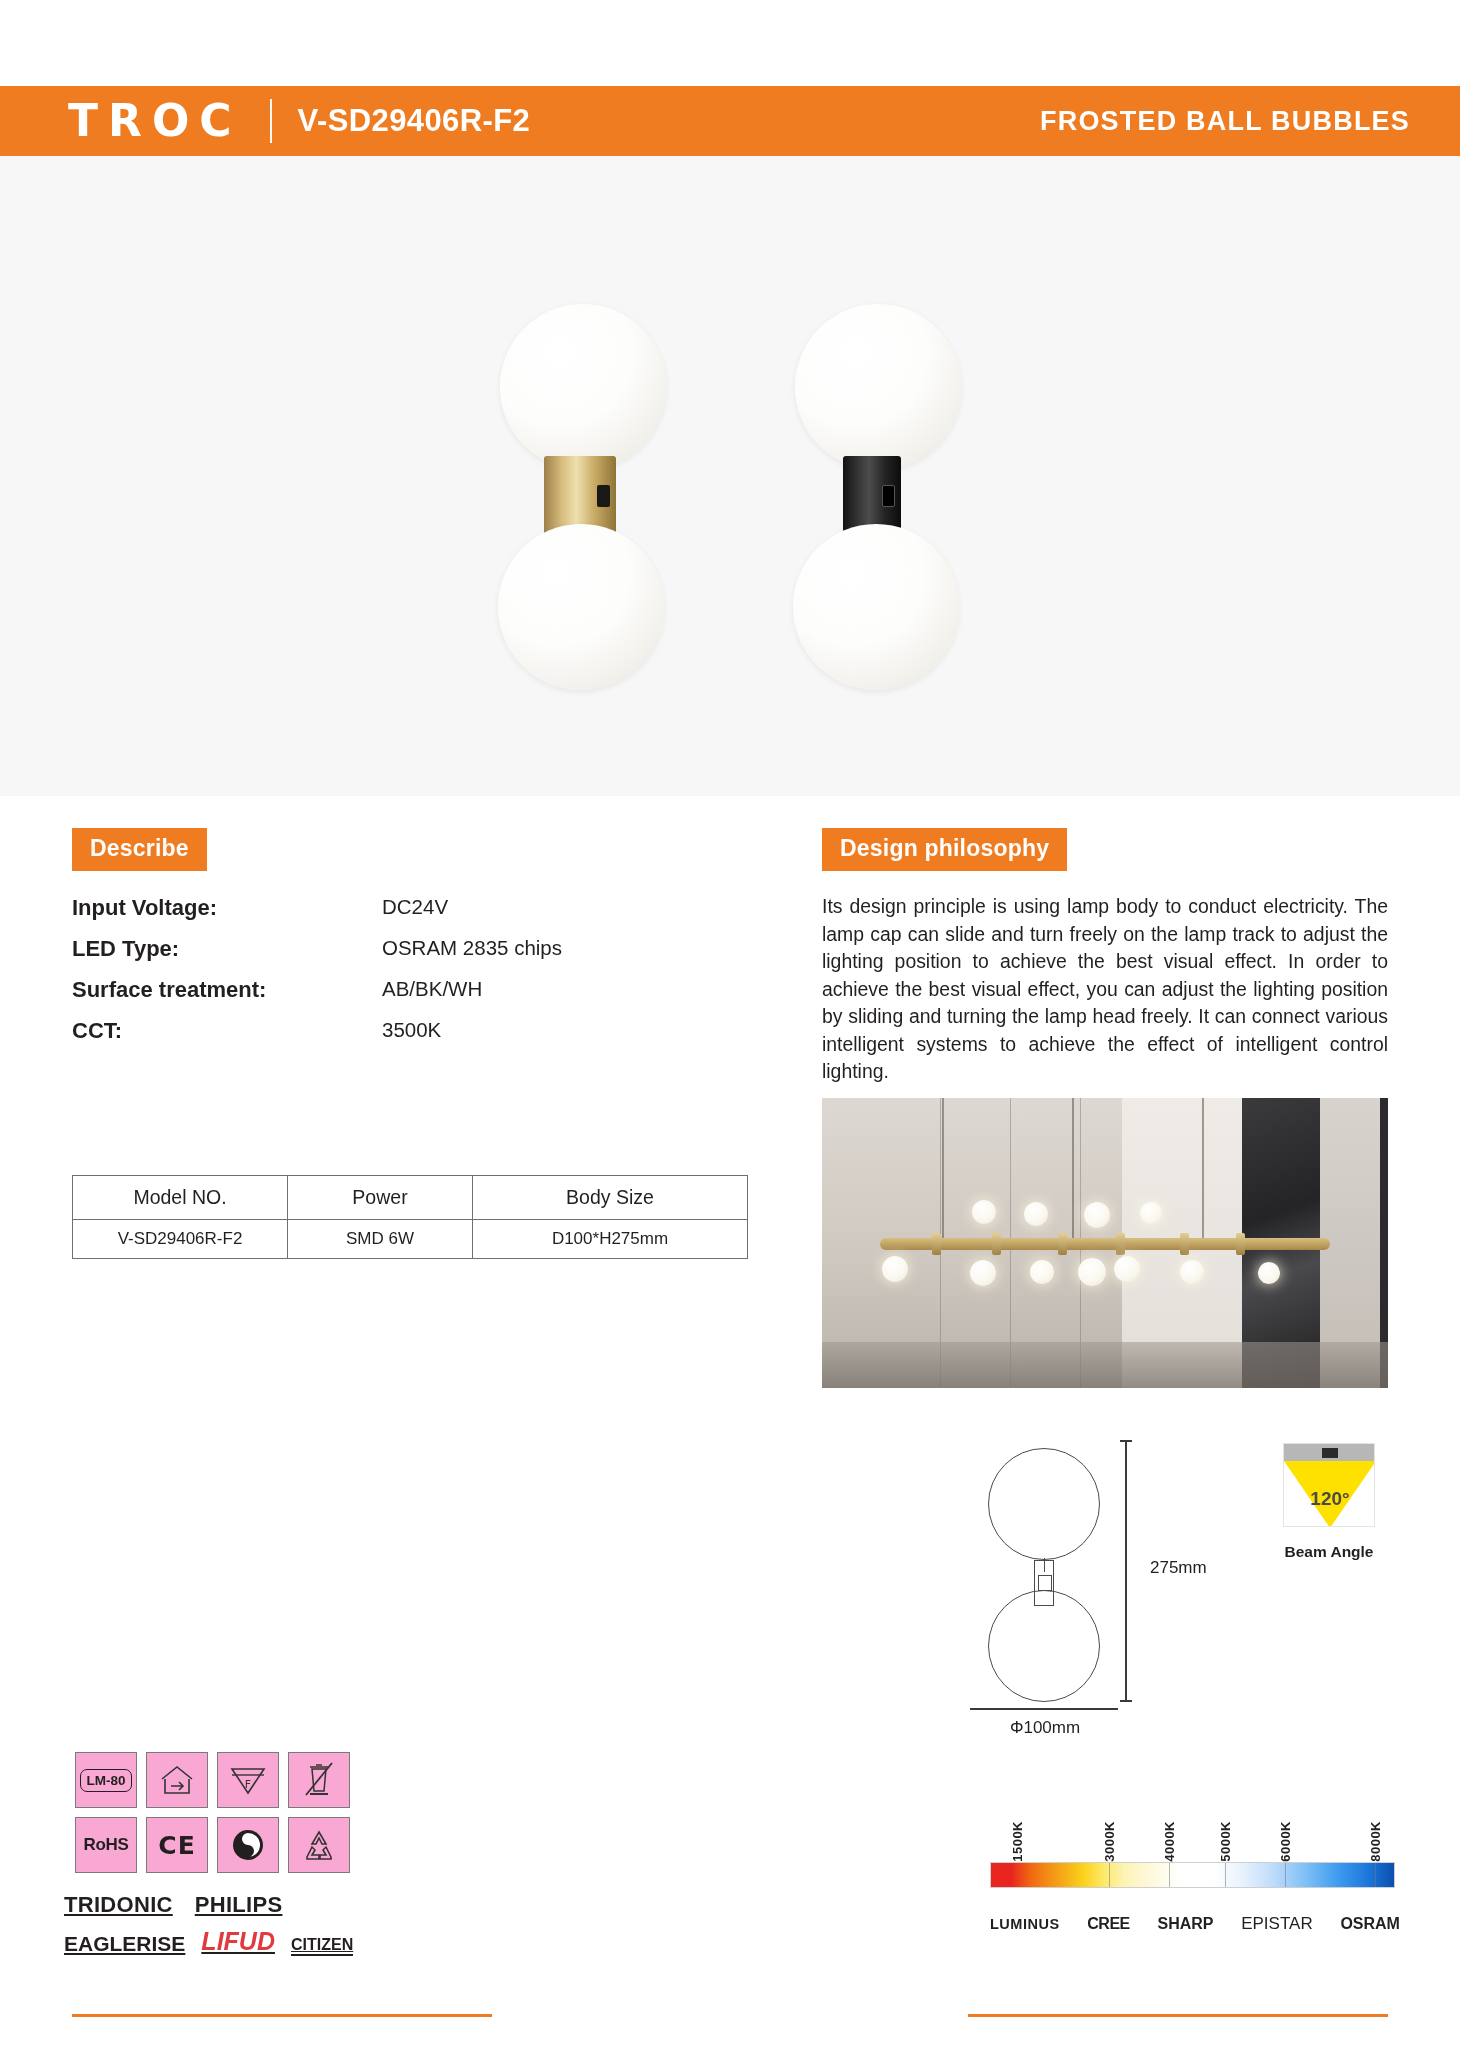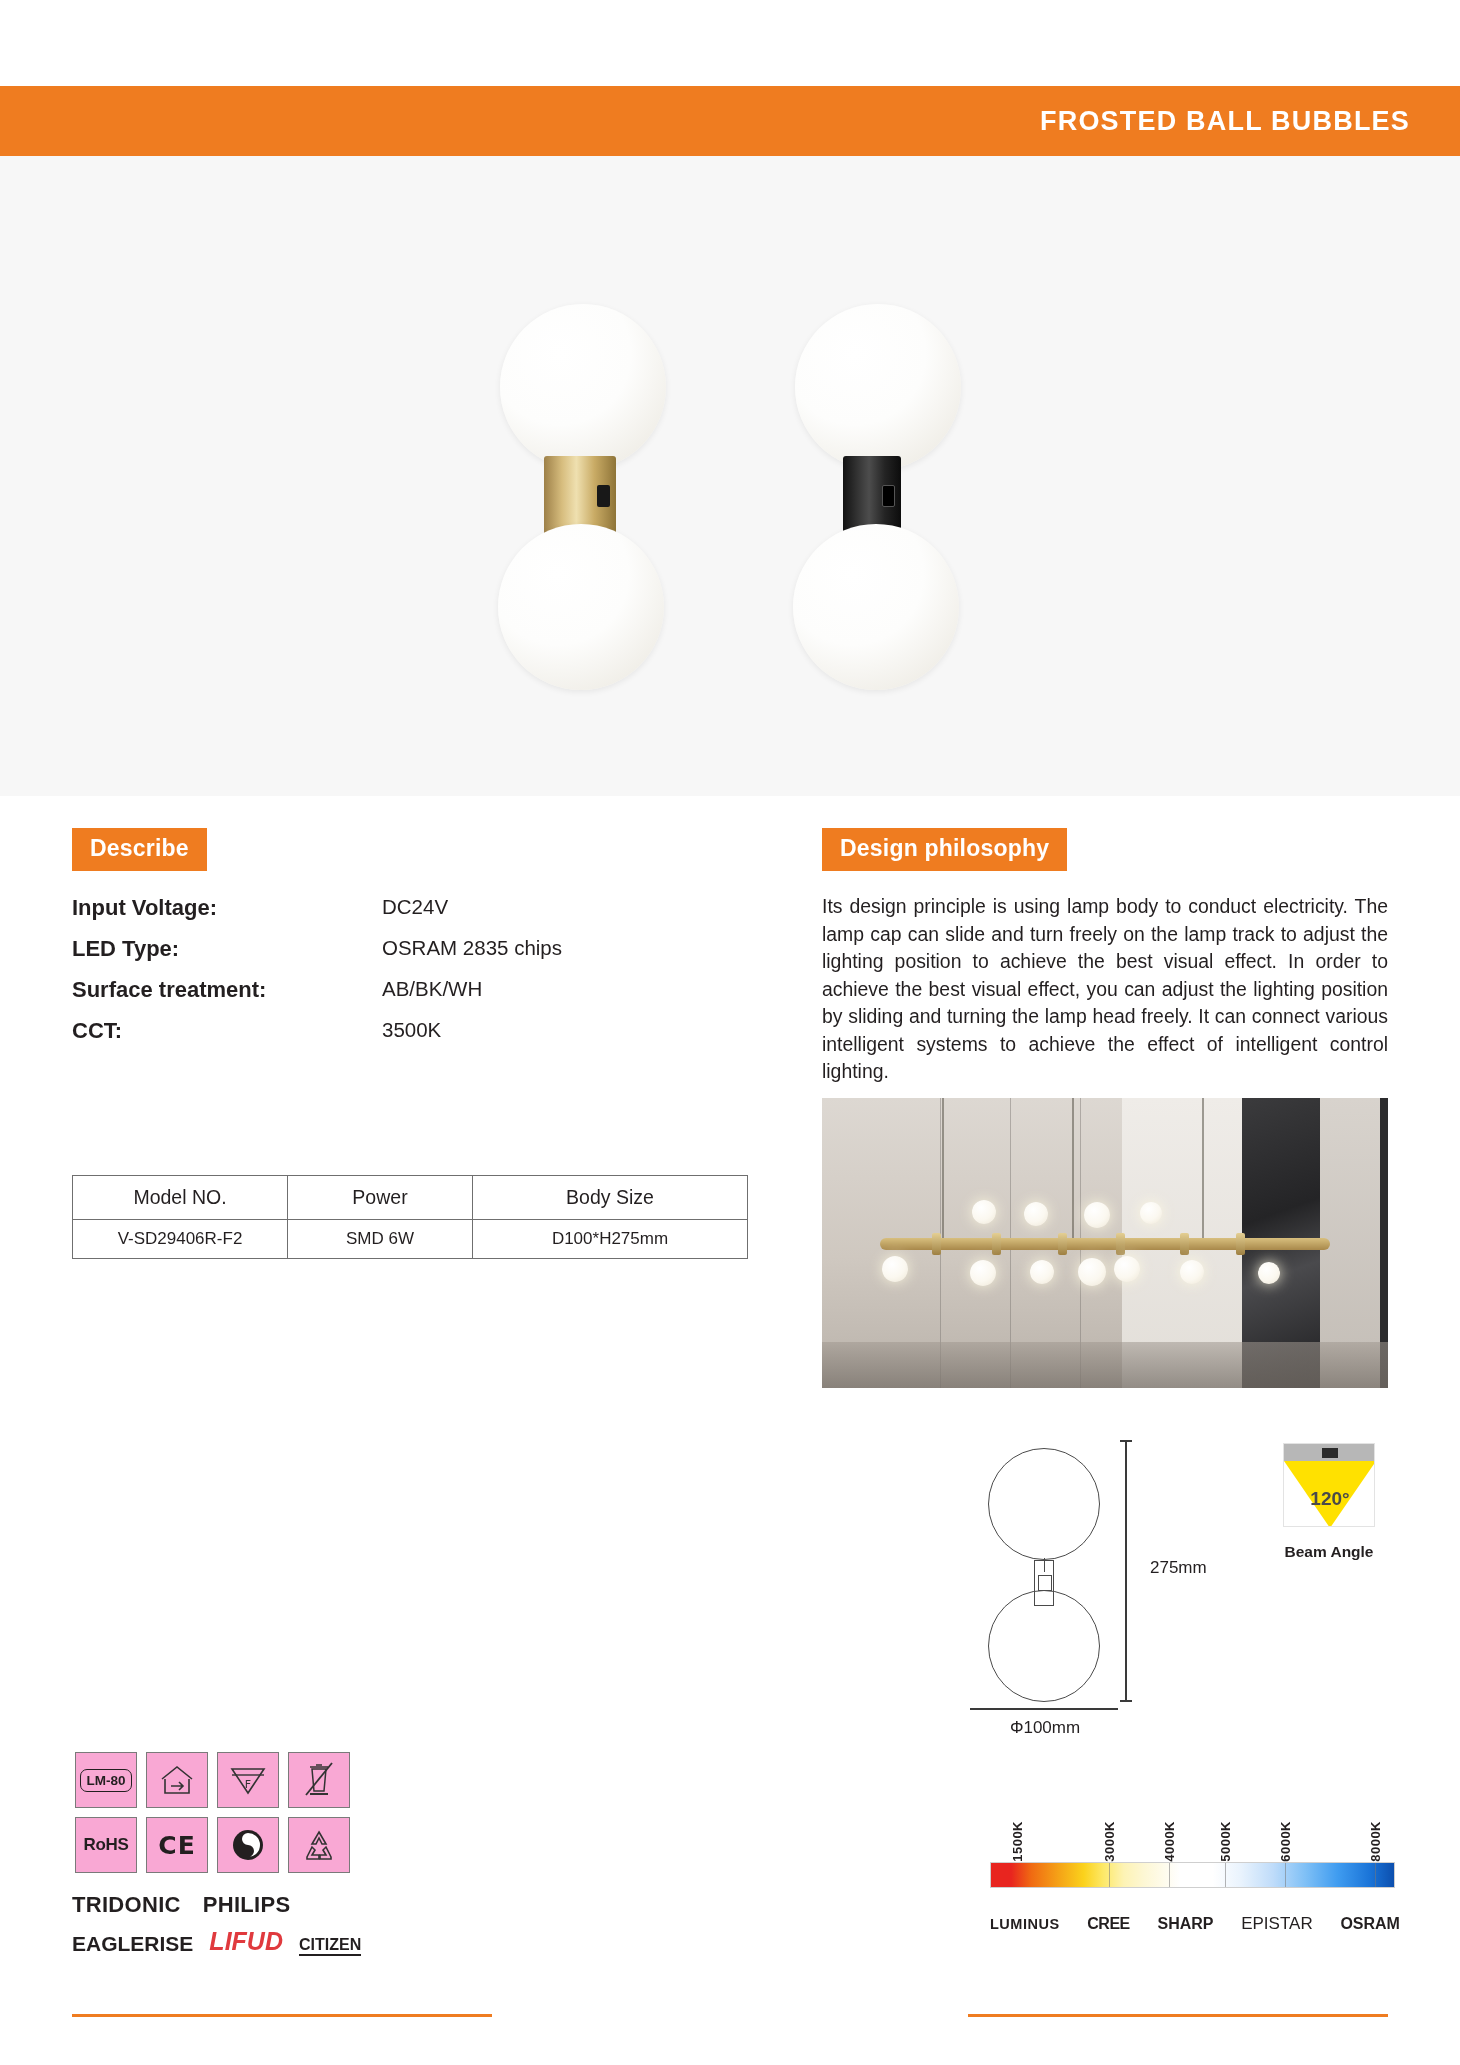--- a/index.html
+++ b/index.html
@@ -271,21 +271,21 @@
     display: flex; align-items: center; justify-content: center;
     background: #f9a8d4;
   }
   .cert-lm80 {
     font-size: 13.5px; font-weight: bold; color: #231f20;
     border: 1.6px solid #231f20; border-radius: 7px;
     padding: 3px 5px;
   }
   .cert-rohs { font-size: 17px; font-weight: bold; letter-spacing: -.3px; }
   .cert-ce { font-size: 25px; font-weight: bold; letter-spacing: 1px; font-family: "DejaVu Sans", sans-serif;}
-  .brandlist { position: absolute; left: 72px; top: 1892px; width: 420px; }
+  .brandlist { position: absolute; left: 64px; top: 1892px; width: 420px; text-decoration: underline; }
   .brand-row1 {
     display: flex; align-items: baseline; gap: 22px;
     font-size: 22px; font-weight: bold; letter-spacing: .3px; color: #231f20;
   }
   .brand-row2 {
     display: flex; align-items: flex-end; gap: 16px; margin-top: 9px;
   }
   .b-eagle { font-size: 21px; font-weight: bold; color: #231f20; }
   .b-lifud { font-size: 25px; font-weight: bold; color: #e03a3e; font-style: italic; }
   .b-citizen { font-size: 16px; font-weight: bold; color: #231f20; border-bottom: 2px solid #231f20; }
@@ -339,20 +339,25 @@
     position: absolute; left: 72px; bottom: 48px; width: 420px; height: 3px; background: #ef7c20;
   }
   .footer-rule-right {
     position: absolute; right: 72px; bottom: 48px; width: 420px; height: 3px; background: #ef7c20;
   }
 </style>
 </head>
 <body>
 
 <div class="header">
+  <div class="logo-block">
+    <span class="logo-mark">TROC</span>
+    <span class="logo-divider"></span>
+    <span class="model-code">V-SD29406R-F2</span>
+  </div>
   <div class="header-right">FROSTED BALL BUBBLES</div>
 </div>
 
 <div class="hero">
 
   <div class="lamp">
     <div class="ball" style="left:500px; top:148px; width:166px; height:166px;"></div>
     <div class="stem gold" style="left:544px; top:300px; width:72px; height:80px;">
       <span class="notch"></span>
     </div>

